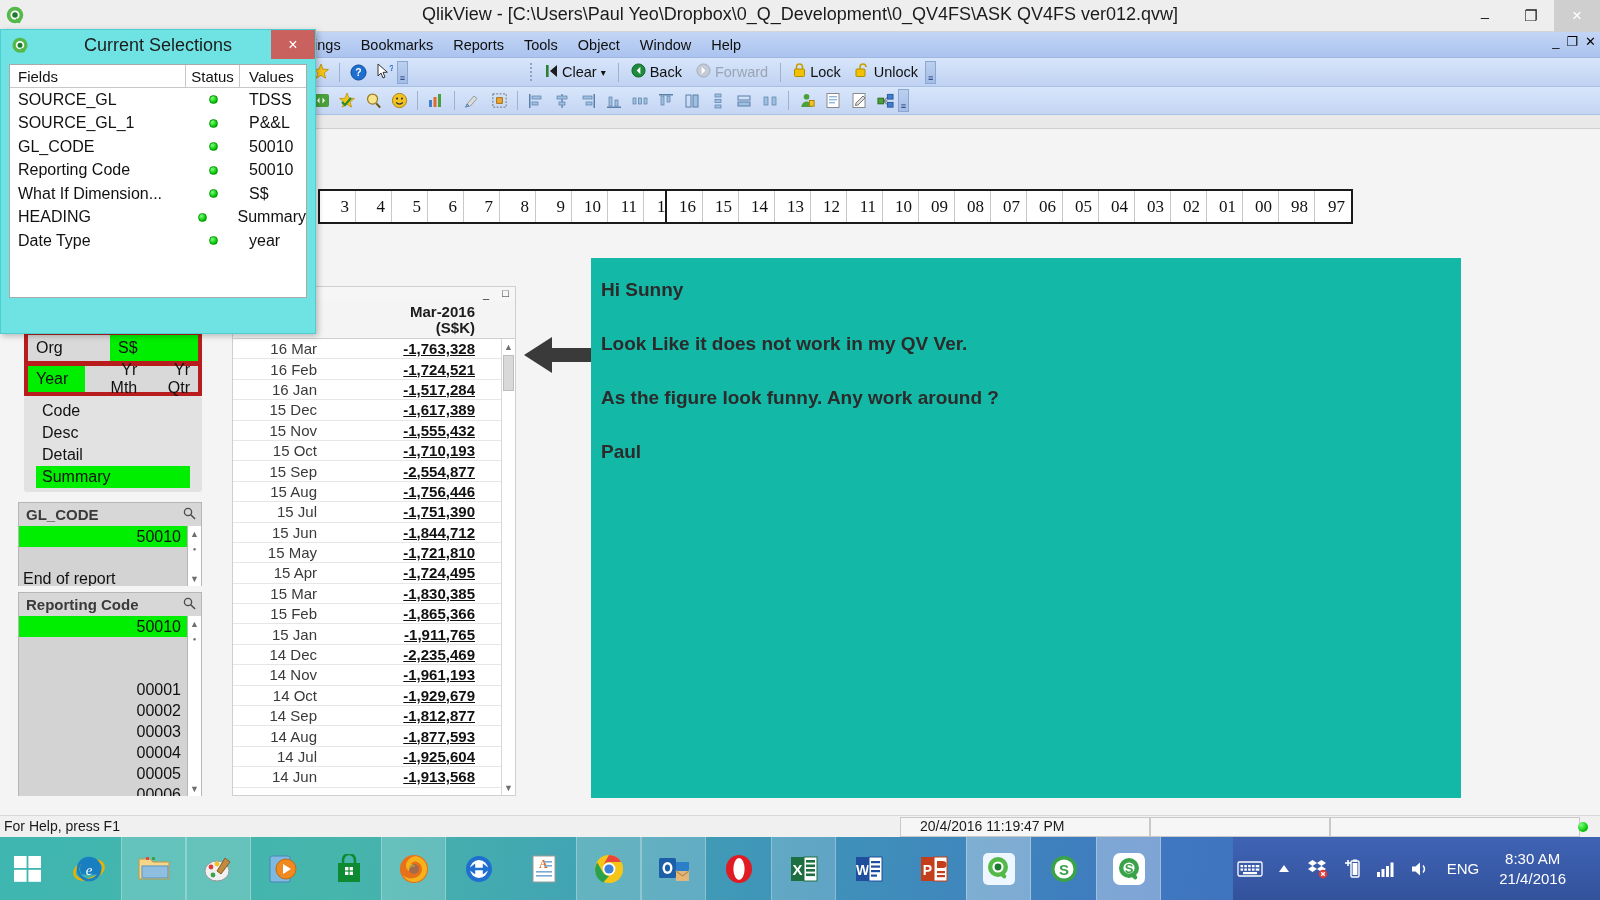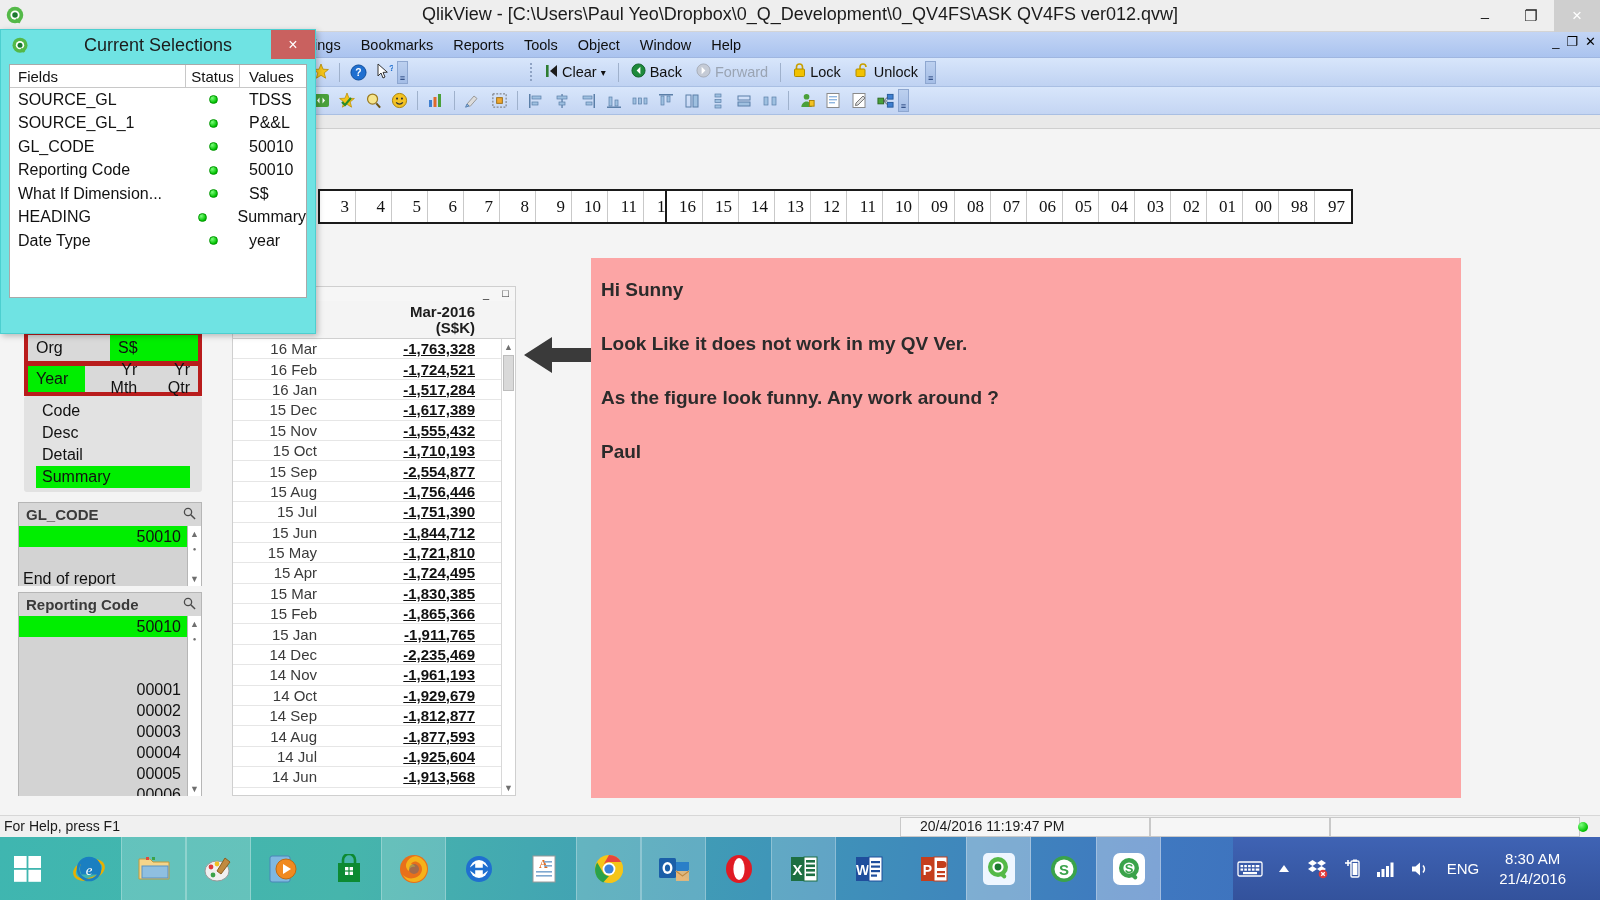--- a/index.html
+++ b/index.html
@@ -172,21 +172,21 @@
   .tbl-scroll {
     position: absolute; right: 0; top: 0; bottom: 0; width: 14px; background: #fff;
     border-left: 1px solid #d8d8d8;
   }
 
   
   .big-arrow { position: absolute; }
 
   
   .msg-panel {
-    position: absolute; background: #fca5a5; padding: 18px 0 0 0;
+    position: absolute; background: #14b8a6; padding: 18px 0 0 0;
   }
   .msg-line {
     font-size: 19px; font-weight: bold; color: #2b2b2b; padding: 0 0 0 10px;
     line-height: 27px; margin-bottom: 27px;
   }
 
   
   .cs-dialog {
     position: absolute; background: #6fe3e3; border: 1px solid #4ccfd0;
     box-shadow: 2px 2px 6px rgba(0,0,0,0.25);

